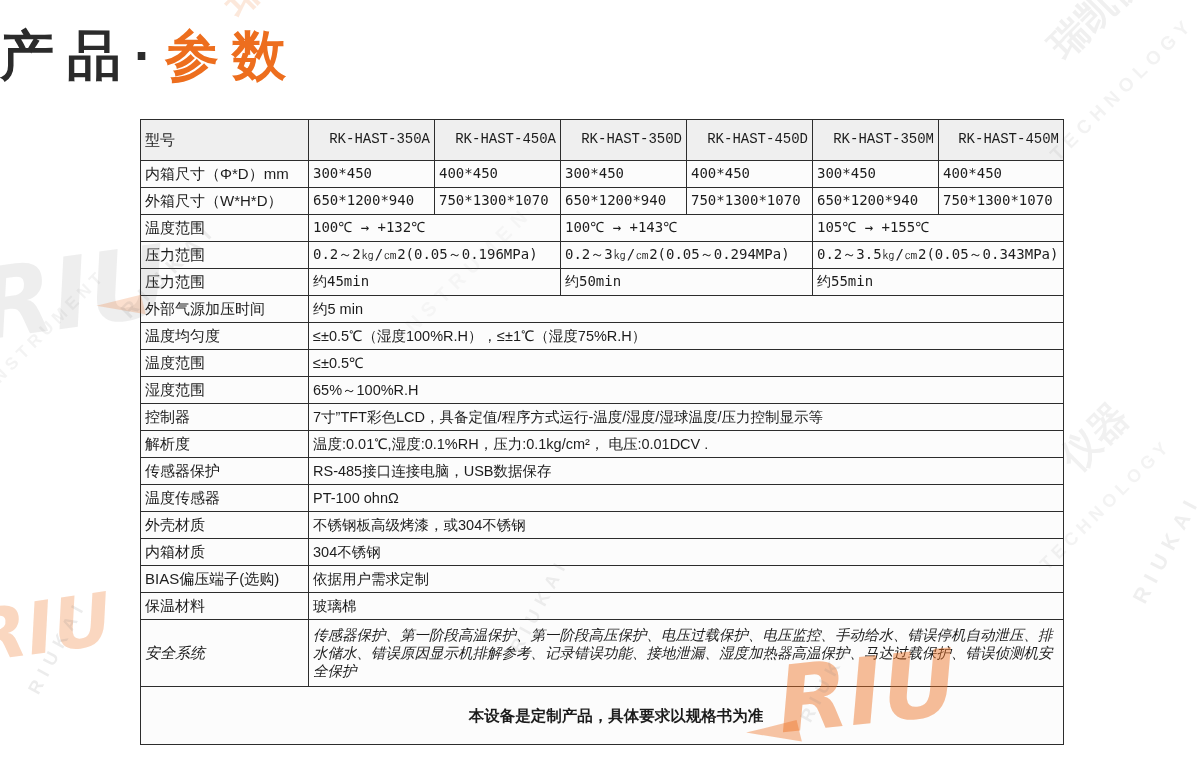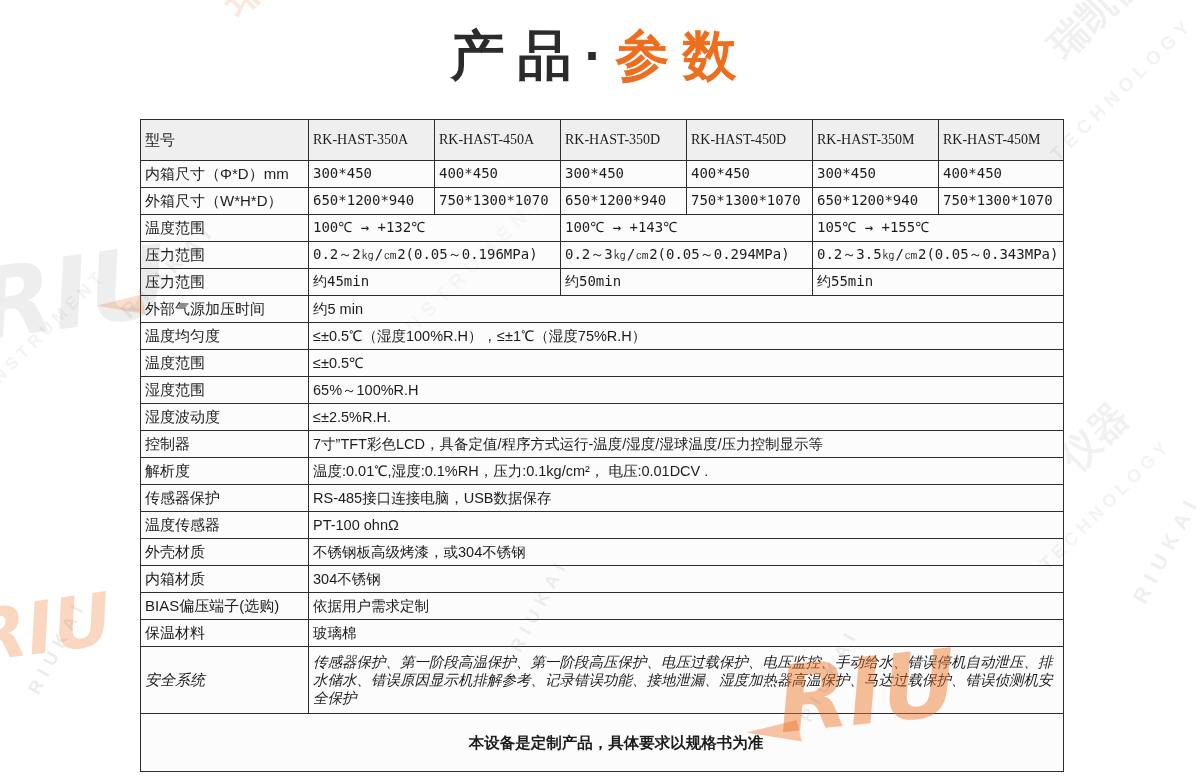--- a/index.html
+++ b/index.html
@@ -3,39 +3,39 @@
 <meta charset="utf-8">
 <style>
   html,body{margin:0;padding:0;background:#ffffff;}
   .page{
     position:relative;width:1200px;height:776px;background:#ffffff;overflow:hidden;
     font-family:"Liberation Sans",sans-serif;color:#1c1c1c;
   }
   
   .title{
     position:absolute;top:20px;left:0;width:100%;margin:0;
-    text-align:center;font-size:54px;font-weight:bold;letter-spacing:13px;
+    font-size:54px;font-weight:bold;letter-spacing:13px;
     color:#2b2b2b;
   }
   .title .t-orange{color:#ED6E1E;}
   
   table.spec{
     position:absolute;left:140px;top:119px;width:923px;
     border-collapse:collapse;table-layout:fixed;
     font-size:15px;background:transparent;
   }
   table.spec td{
     border:1px solid #2d2d2d;height:26px;padding:0 4px;
     vertical-align:middle;background:#fcfcfc;line-height:1.25;
     overflow:hidden;
   }
   tr.head td{height:40px;background:#efefef;}
   td.lbl{padding-left:12px;text-align:left;font-size:15px;}
   td.model{
-    text-align:left;font-family:Liberation Serif, serif;font-size:14px;
+    text-align:right;font-family:Liberation Mono, monospace;font-size:14px;
   }
   td.val-c{
     text-align:left;font-family:"DejaVu Sans Mono",monospace;font-size:14px;
     white-space:nowrap;
   }
   td.val-l{padding-left:12px;text-align:left;font-size:14.5px;}
   tr.safety td{height:66px;font-style:italic;}
   td.safety-text{line-height:1.55;padding:4px 14px 4px 12px;font-size:14.5px;}
   tr.note td{height:57px;text-align:center;font-weight:bold;font-size:15.5px;padding-left:32px;}
   
@@ -174,24 +174,20 @@
     <tr>
       <td class="lbl">温度范围</td>
       <td class="val-l" colspan="6">≤±0.5℃</td>
     </tr>
 
     <tr>
       <td class="lbl">湿度范围</td>
       <td class="val-l" colspan="6">65%～100%R.H</td>
     </tr>
 
-    <tr>
-      <td class="lbl">湿度波动度</td>
-      <td class="val-l" colspan="6">≤±2.5%R.H.</td>
-    </tr>
 
     <tr>
       <td class="lbl">控制器</td>
       <td class="val-l" colspan="6">7寸”TFT彩色LCD，具备定值/程序方式运行-温度/湿度/湿球温度/压力控制显示等</td>
     </tr>
 
     <tr>
       <td class="lbl">解析度</td>
       <td class="val-l" colspan="6">温度:0.01℃,湿度:0.1%RH，压力:0.1kg/cm²， 电压:0.01DCV .</td>
     </tr>

